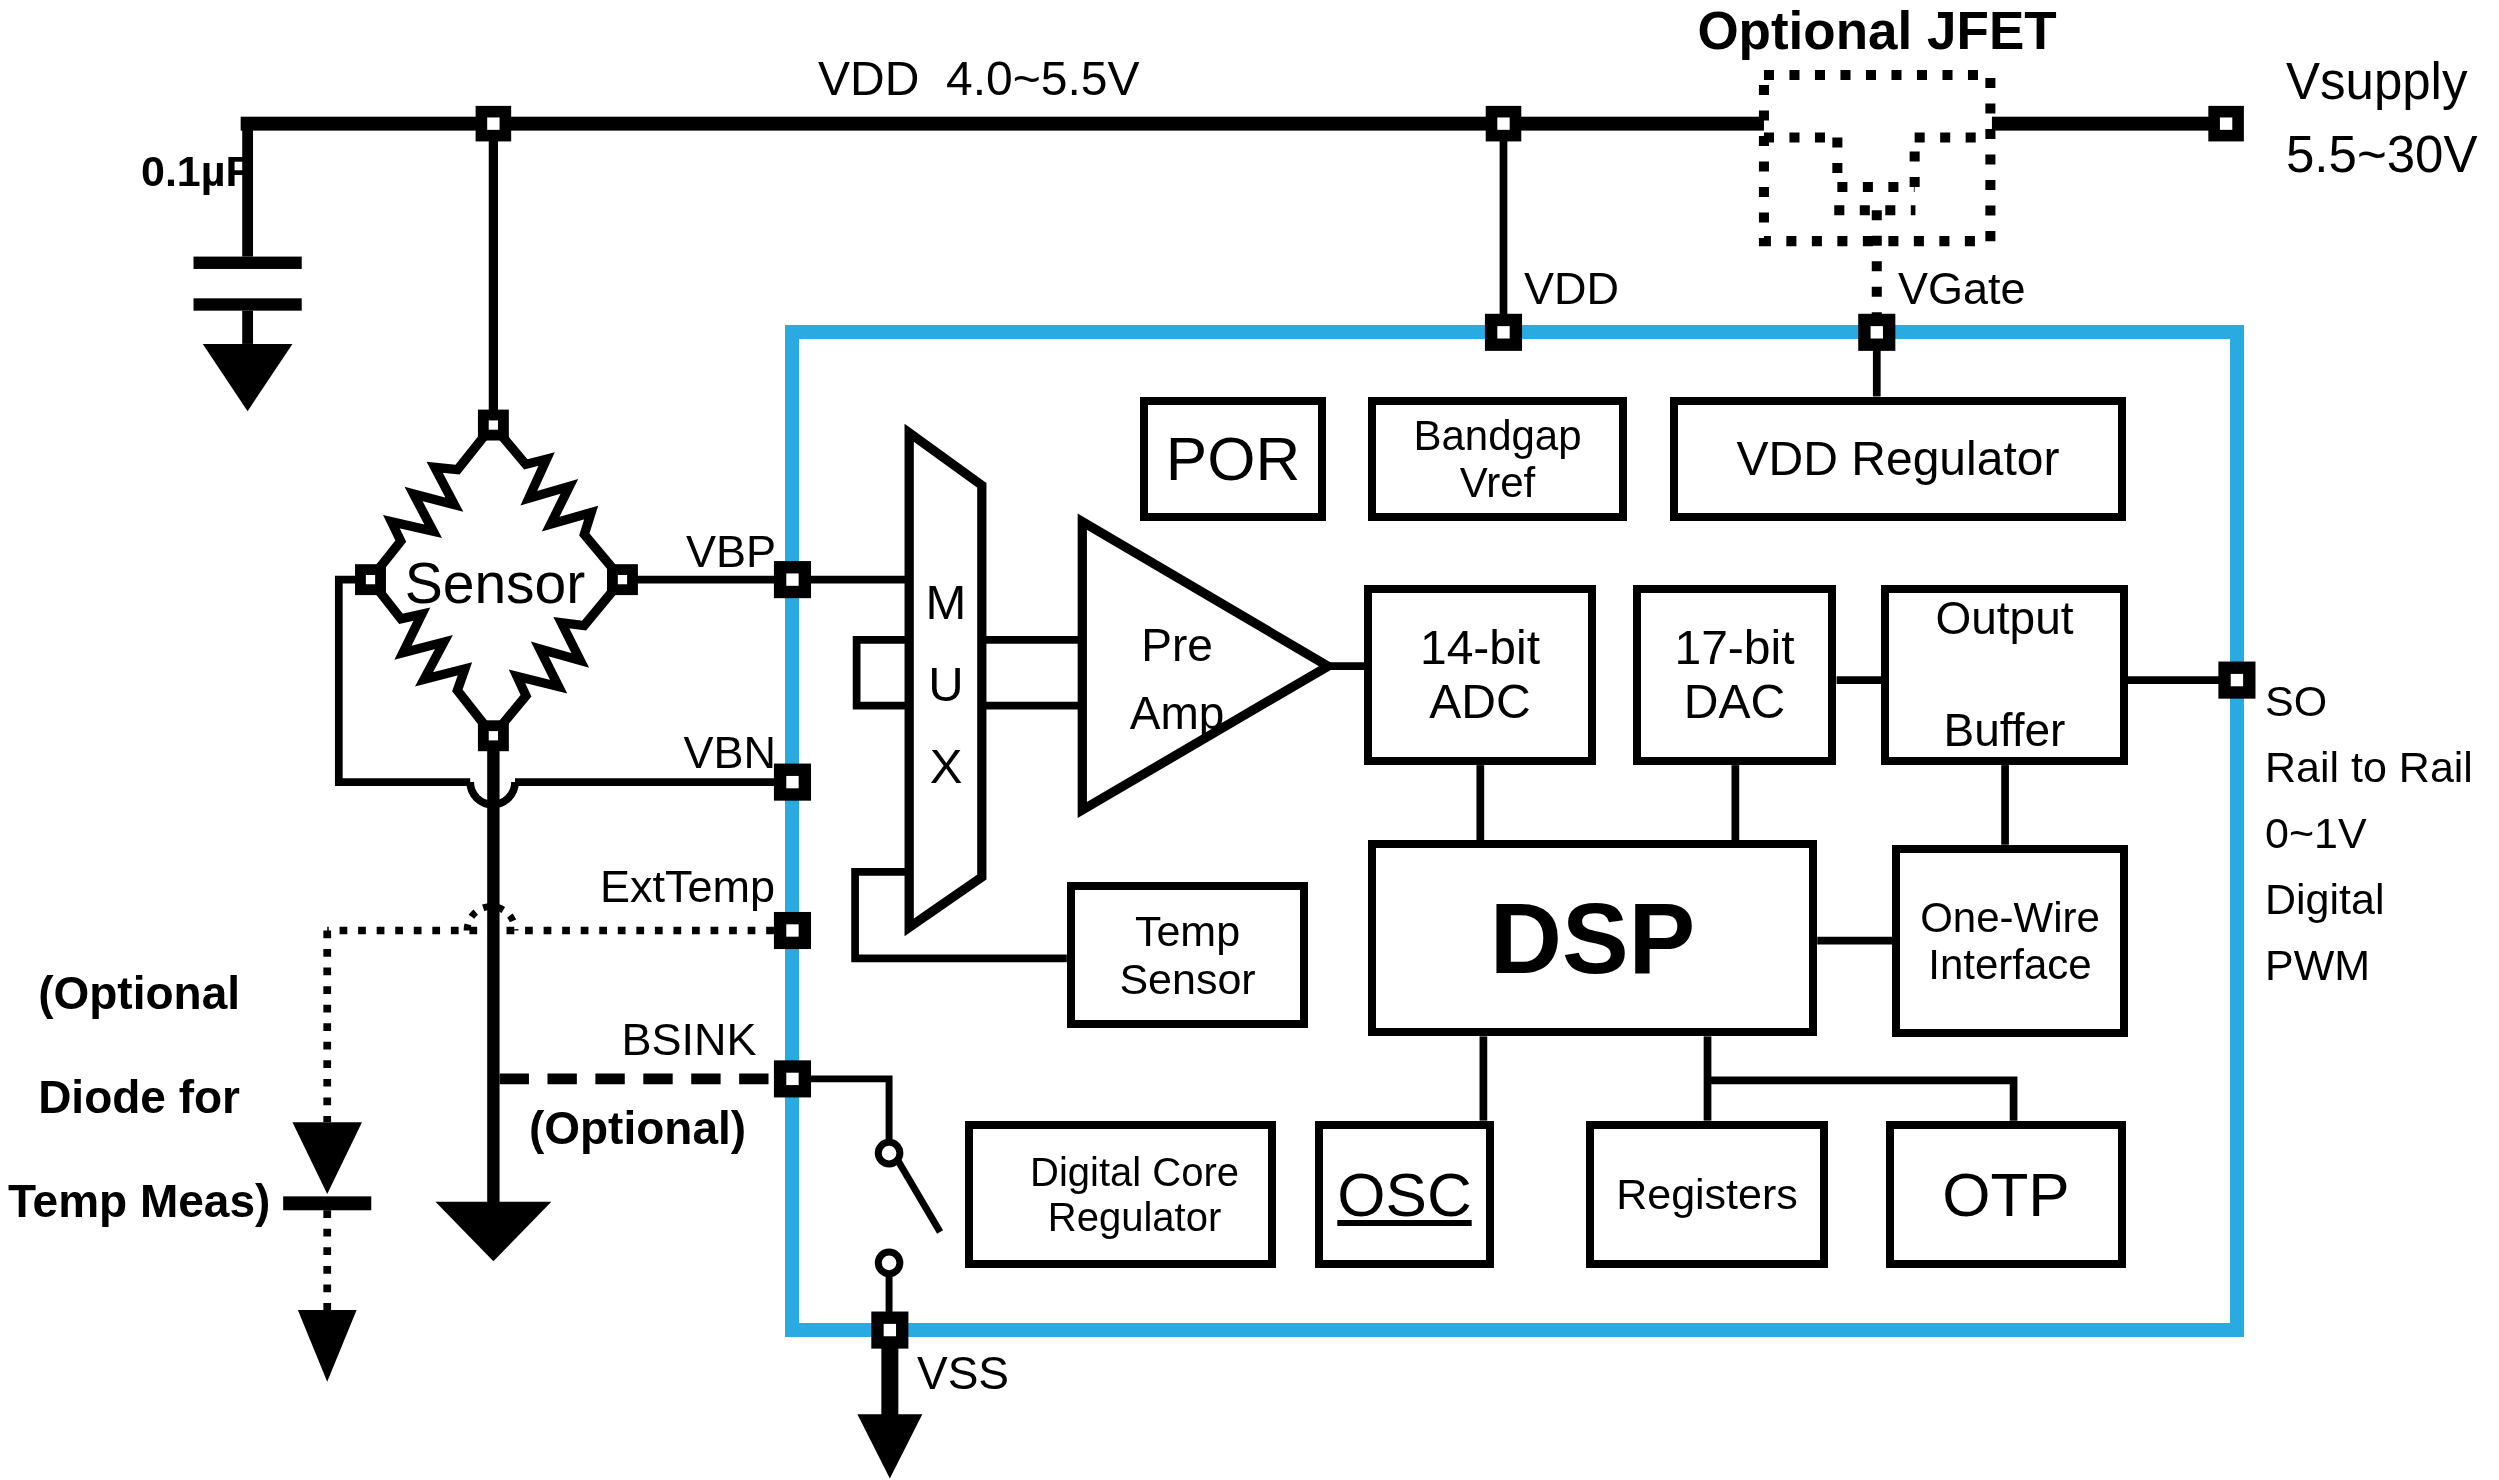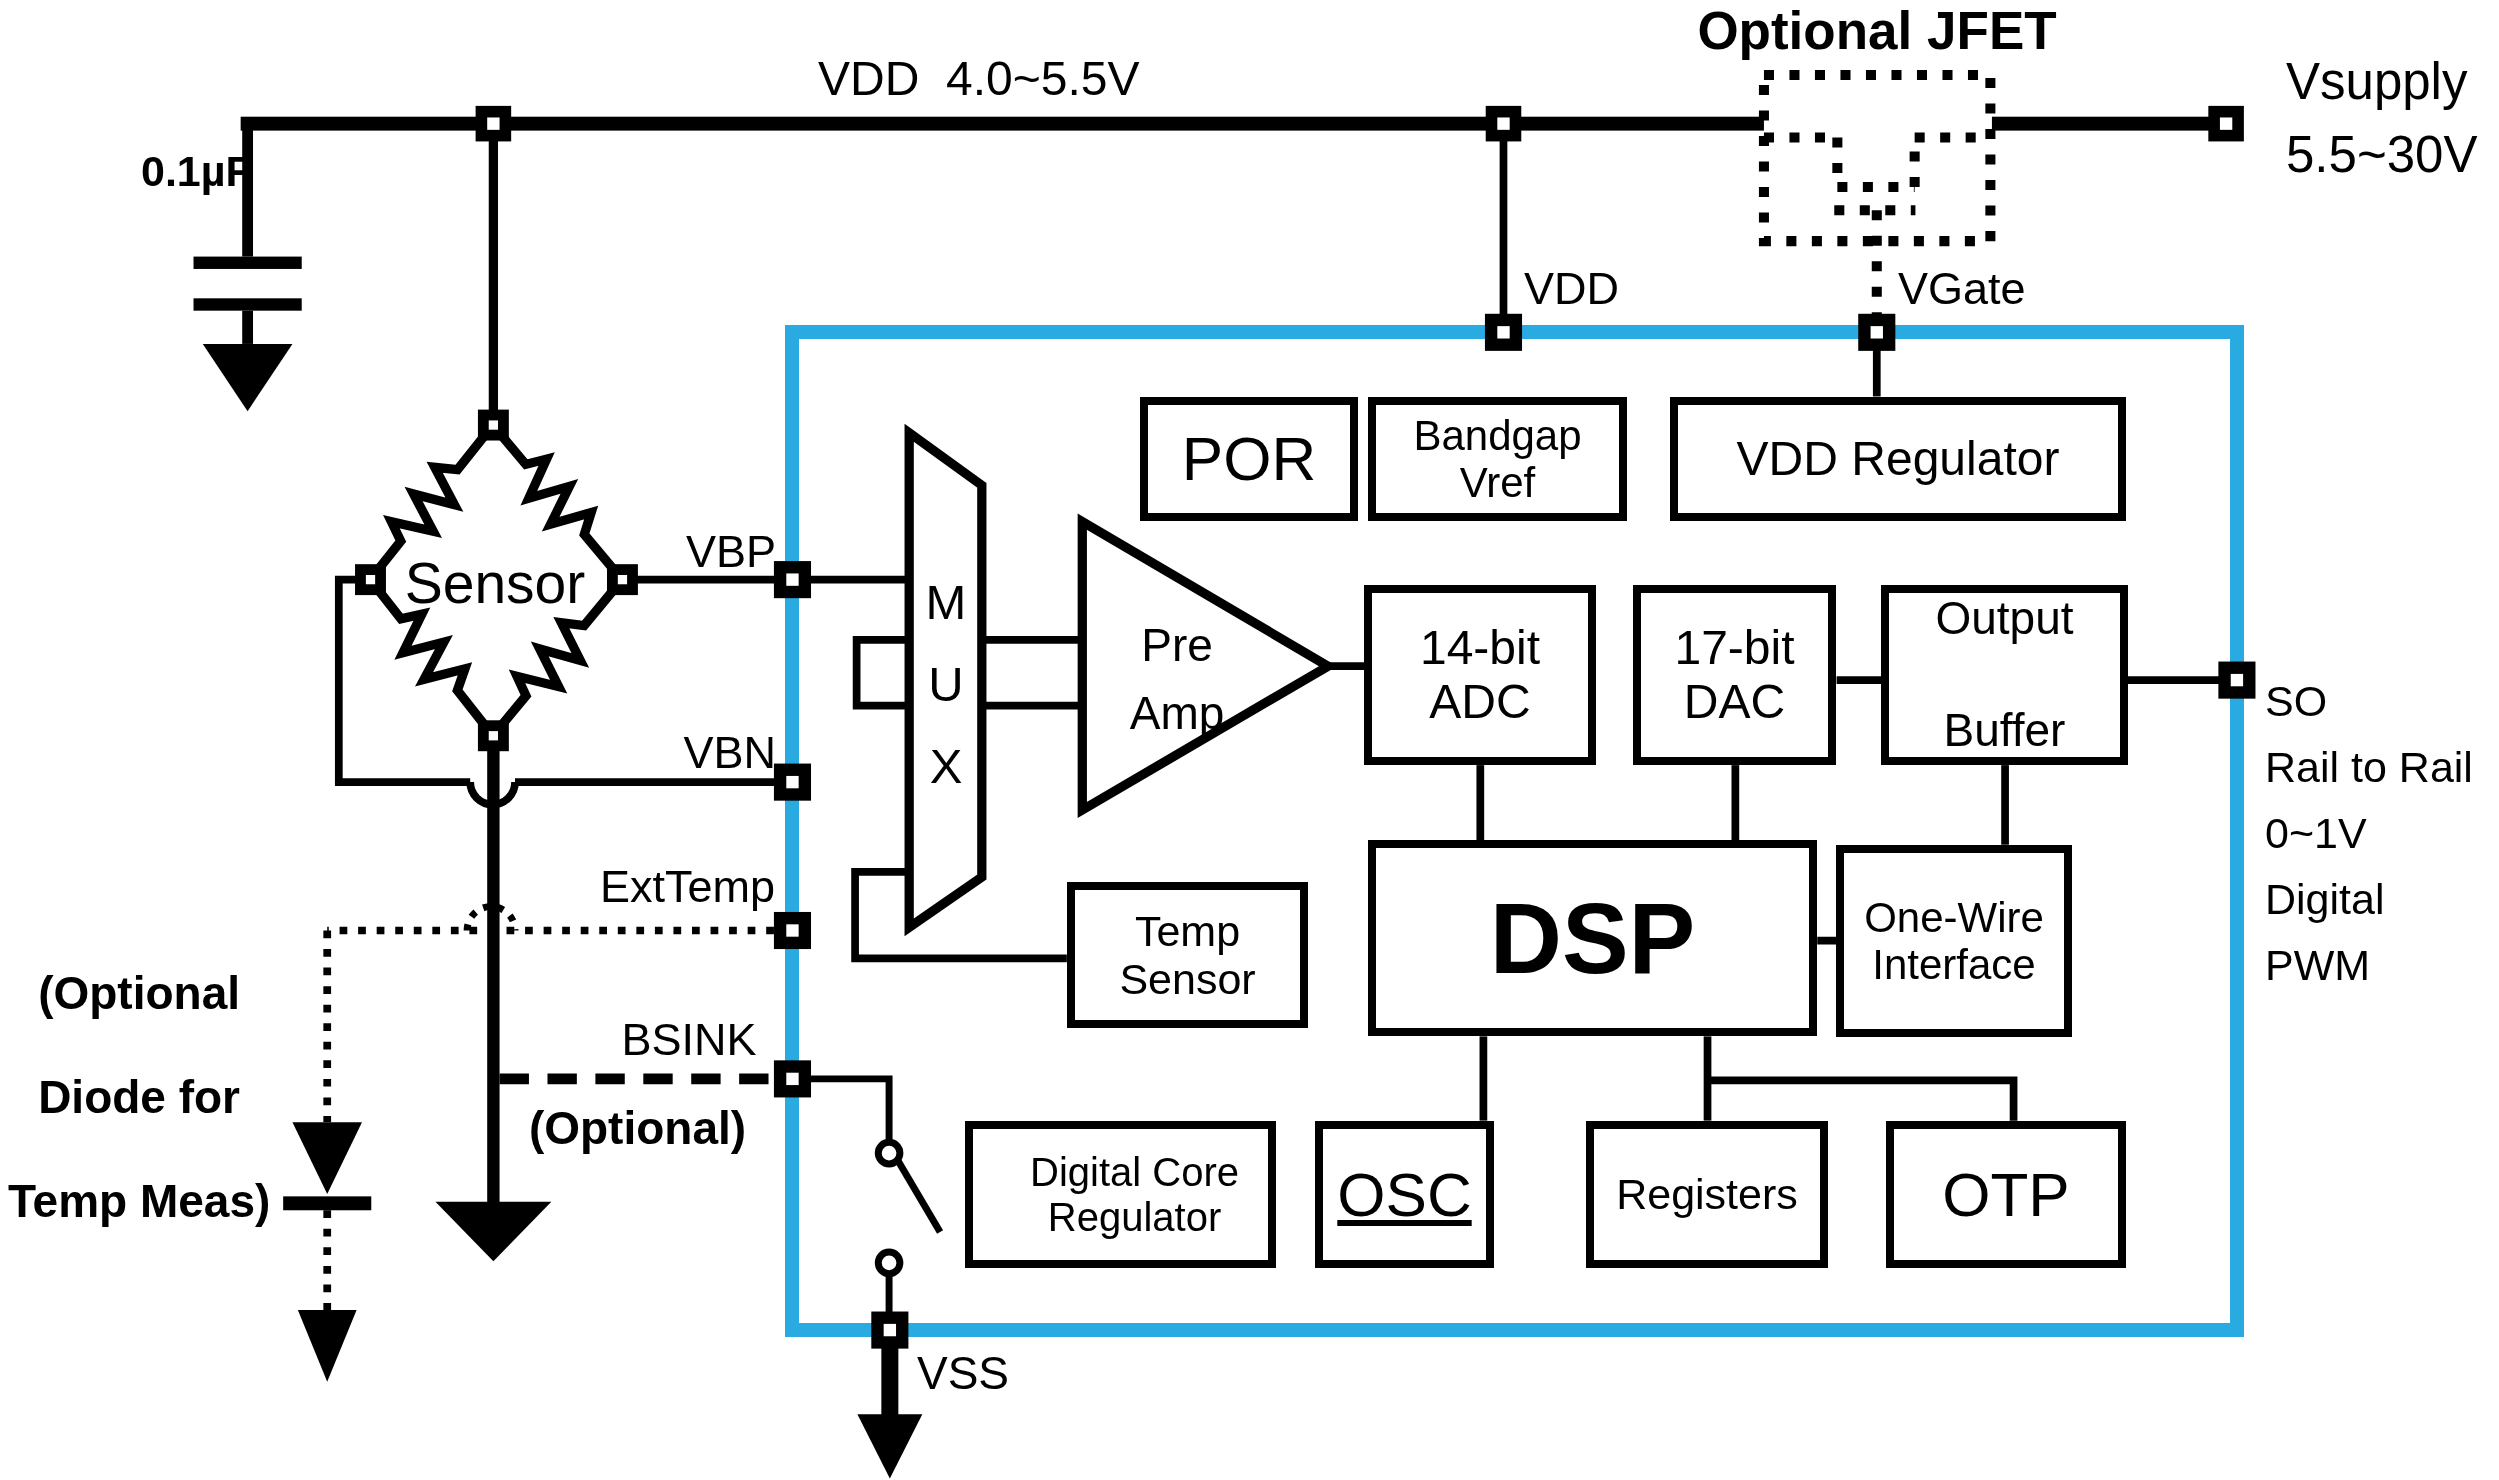--- a/index.html
+++ b/index.html
@@ -164,21 +164,21 @@
         <rect x="1017" y="1196" width="16" height="16" fill="#fff"></rect>
       <rect x="1001" y="1372" width="48" height="48" fill="#000"></rect>
         <rect x="1017" y="1388" width="16" height="16" fill="#fff"></rect>
       <rect x="2870" y="856" width="48" height="48" fill="#000"></rect>
         <rect x="2886" y="872" width="16" height="16" fill="#fff"></rect>
       <rect x="1127" y="1697" width="48" height="48" fill="#000"></rect>
         <rect x="1143" y="1713" width="16" height="16" fill="#fff"></rect>
     </g>
   </svg>
 
-  <div class="blk" style="left:1140px;top:397px;width:218px;height:124px;font-size:62px;text-align:center;">
+  <div class="blk" style="left:1140px;top:397px;width:186px;height:124px;font-size:62px;text-align:center;">
     <span>POR</span>
   </div>
   <div class="blk" style="left:1368px;top:397px;width:259px;height:124px;font-size:42px;">
     <span>Bandgap</span>
     <span>Vref</span>
   </div>
   <div class="blk" style="left:1670px;top:397px;width:456px;height:124px;font-size:48px;">
     <span>VDD Regulator</span>
   </div>
   <div class="blk" style="left:1364px;top:585px;width:232px;height:180px;font-size:48px;">
@@ -193,21 +193,21 @@
     <span>Output</span>
     <span>Buffer</span>
   </div>
   <div class="blk" style="left:1067px;top:882px;width:241px;height:146px;font-size:43px;">
     <span>Temp</span>
     <span>Sensor</span>
   </div>
   <div class="blk" style="left:1368px;top:840px;width:449px;height:196px;font-size:100px;font-weight:bold;">
     <span>DSP</span>
   </div>
-  <div class="blk" style="left:1836px;top:845px;width:236px;height:192px;font-size:42px;">
+  <div class="blk" style="left:1892px;top:845px;width:236px;height:192px;font-size:42px;">
     <span>One-Wire</span>
     <span>Interface</span>
   </div>
   <div class="blk" style="left:965px;top:1121px;width:311px;height:147px;font-size:40px;padding-left:28px;">
     <span>Digital Core</span>
     <span>Regulator</span>
   </div>
   <div class="blk" style="left:1315px;top:1121px;width:179px;height:147px;font-size:62px;text-decoration:underline;">
     <span>OSC</span>
   </div>

